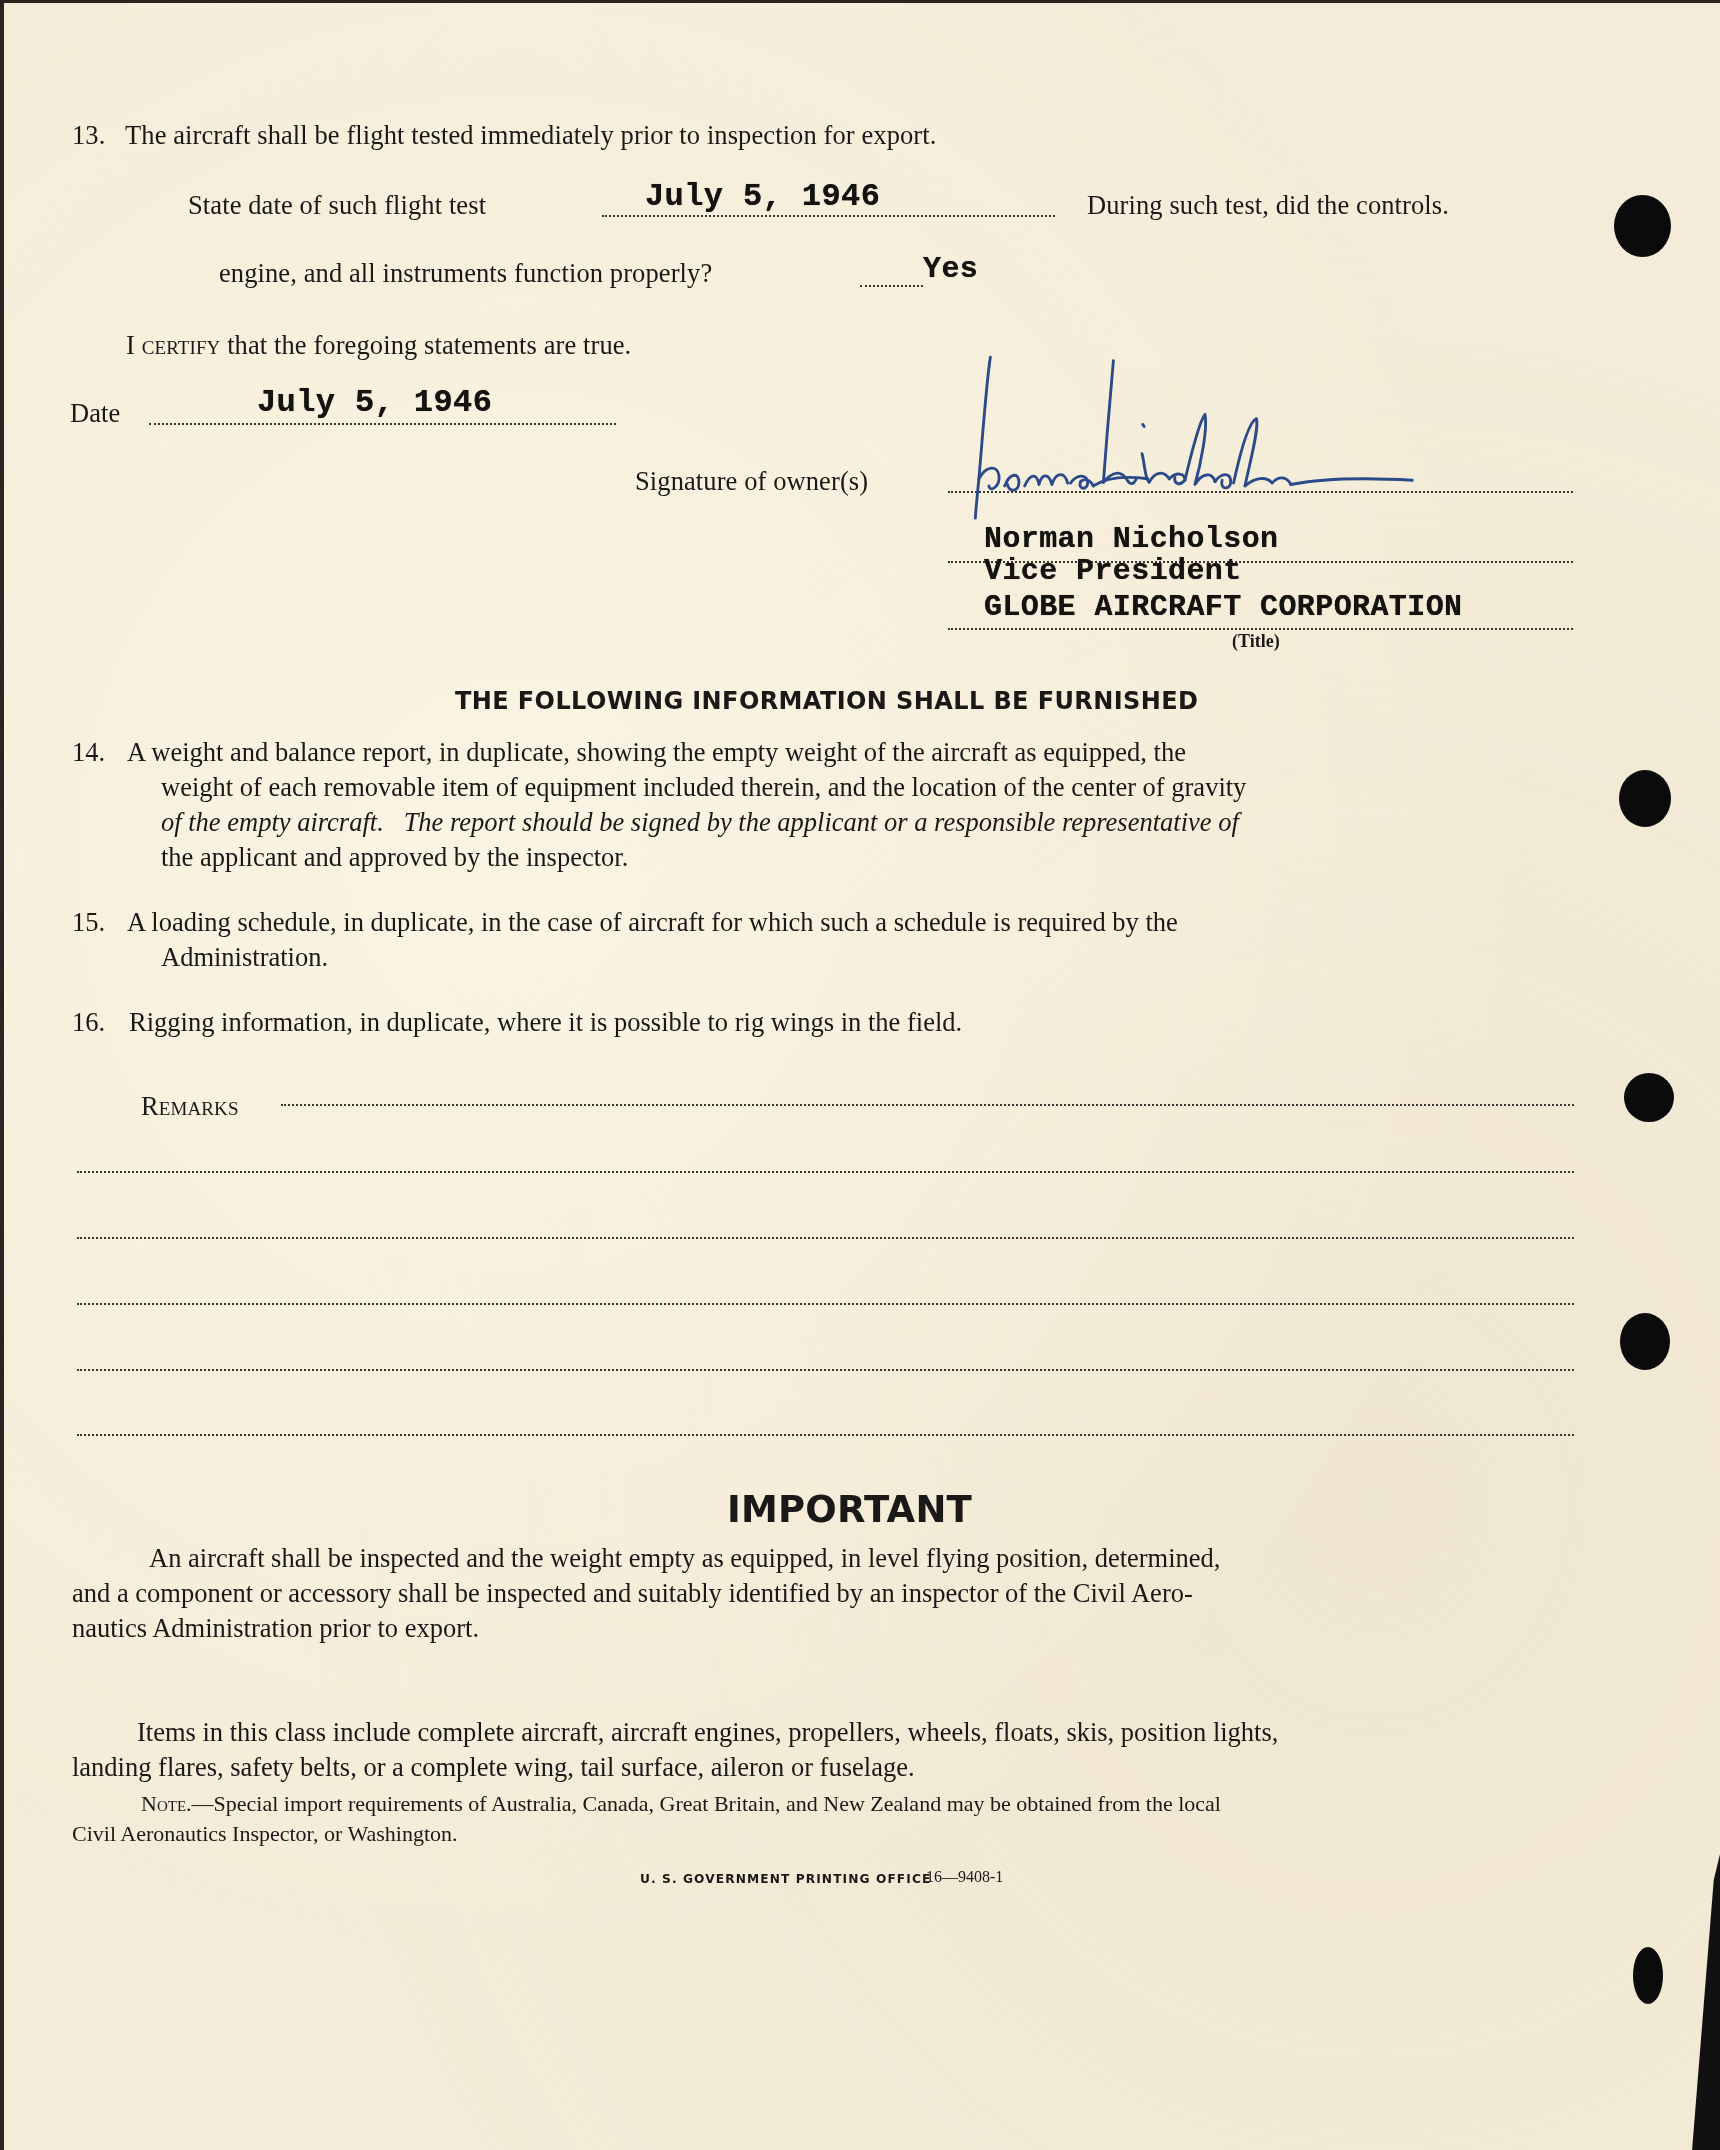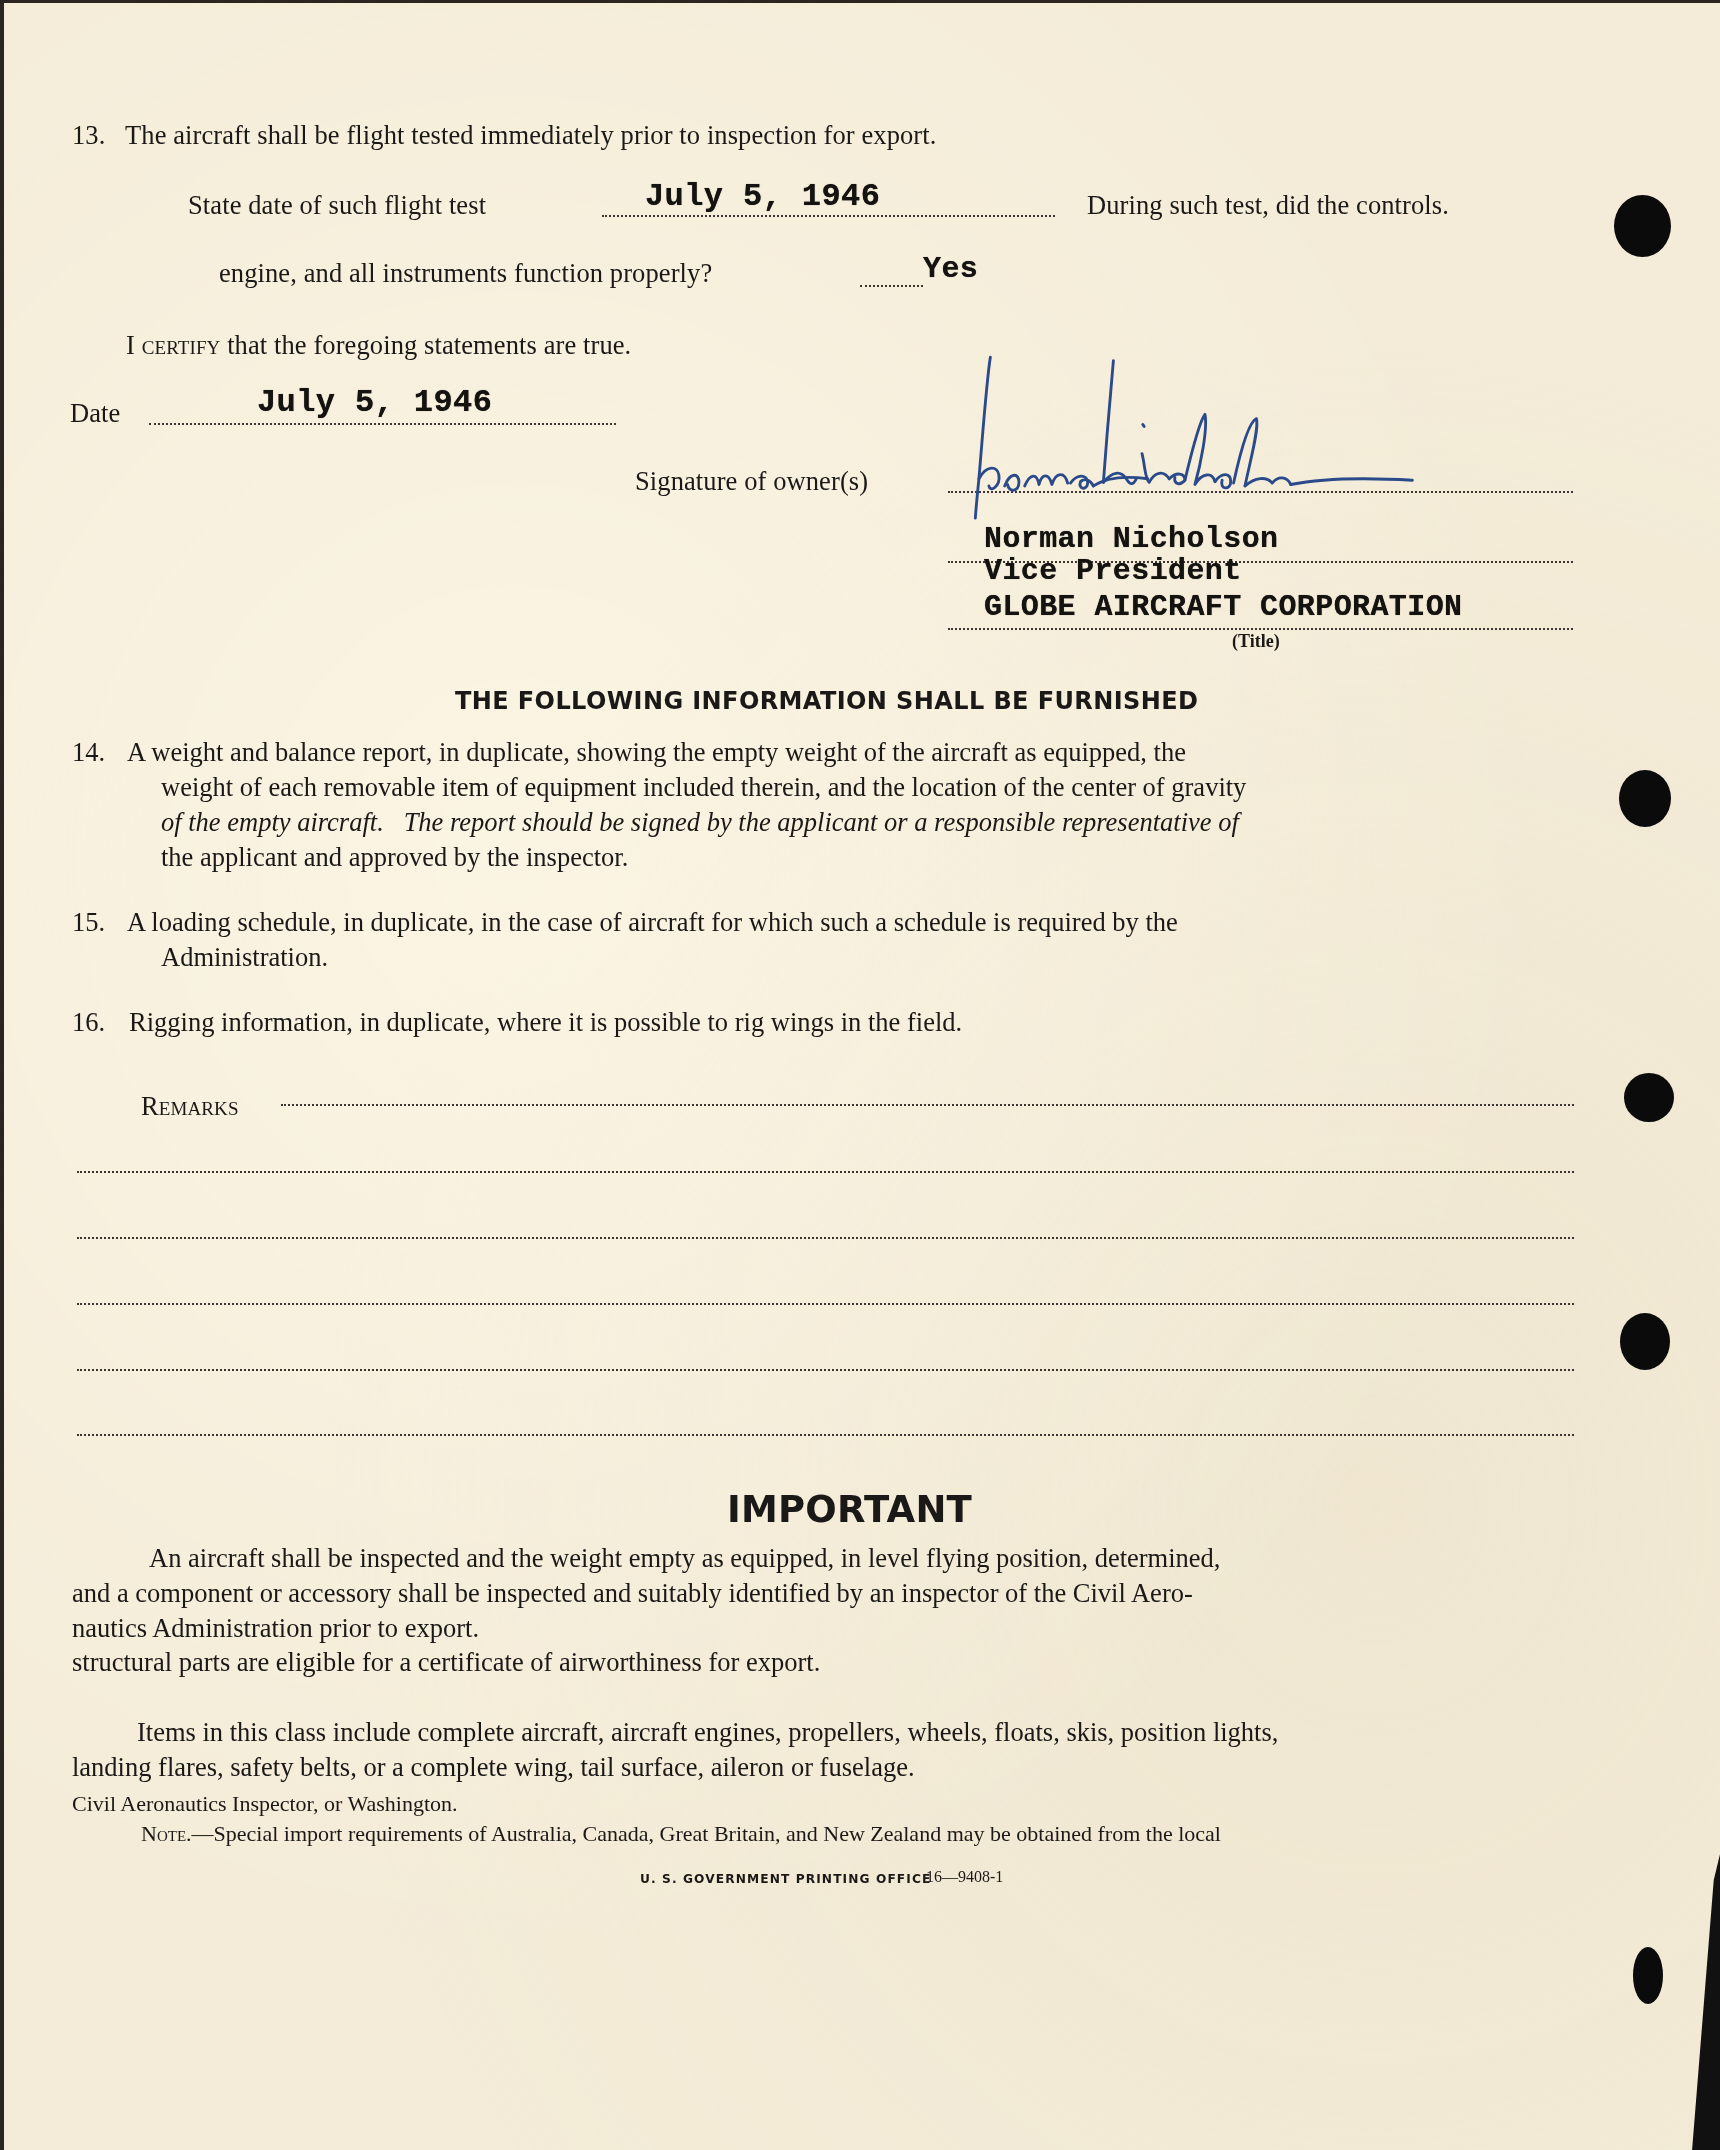--- a/index.html
+++ b/index.html
@@ -145,31 +145,30 @@
 <section>
   <div class="abs heading-big" style="left:727px; top:1488px;">IMPORTANT</div>
 
   <div class="para" style="top:1541px;">
     <div style="text-indent:77px;">An aircraft shall be inspected and the weight empty as equipped, in level flying position, determined,</div>
     <div>and a component or accessory shall be inspected and suitably identified by an inspector of the Civil Aero-</div>
     <div>nautics Administration prior to export.</div>
   </div>
 
   <div class="para" style="top:1645px;">
-    <div>structural parts are eligible for a certificate of airworthiness for export.</div>
   </div>
 
   <div class="para" style="top:1715px;">
     <div style="text-indent:65px;">Items in this class include complete aircraft, aircraft engines, propellers, wheels, floats, skis, position lights,</div>
     <div>landing flares, safety belts, or a complete wing, tail surface, aileron or fuselage.</div>
   </div>
 
   <div class="para" style="top:1789px; font-size:22px; line-height:30px;">
+    <div style="text-indent:69px;"><span class="sc">Note.</span><span>—Special import requirements of Australia, Canada, Great Britain, and New Zealand may be obtained from the local</span></div>
     <div>Civil Aeronautics Inspector, or Washington.</div>
-    <div style="text-indent:69px;"><span class="sc">Note.</span><span>—Special import requirements of Australia, Canada, Great Britain, and New Zealand may be obtained from the local</span></div>
   </div>
 </section>
 
 <footer>
   <div class="abs footer-small" style="left:640px; top:1872px;">U. S. GOVERNMENT PRINTING OFFICE</div>
   <div class="abs footer-num" style="left:926px; top:1868px;">16—9408-1</div>
 </footer>
 
 
 </body></html>

